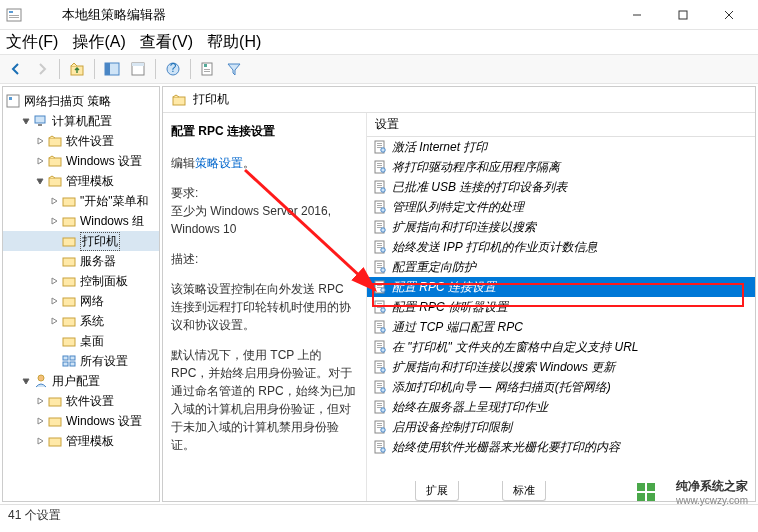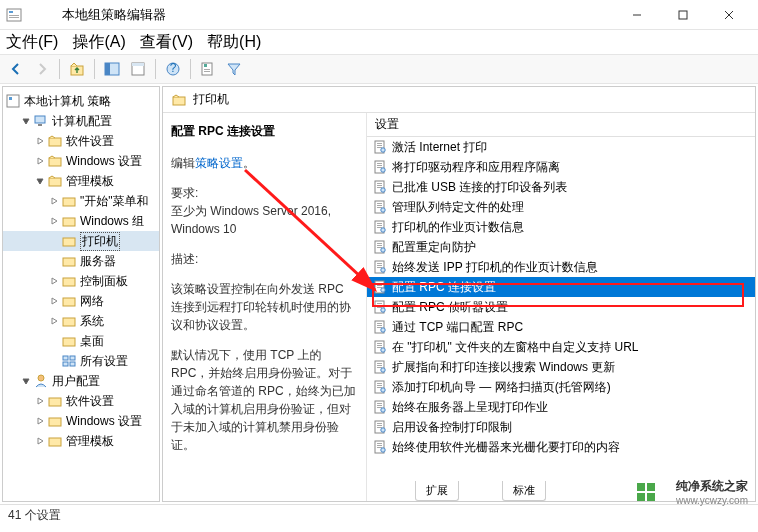--- a/index.html
+++ b/index.html
@@ -38,21 +38,21 @@
 .content-header .ic { width: 16px; height:16px; display:inline-flex; }
 .content-body { flex: 1; display: flex; overflow: hidden; }
 .desc-pane { width: 204px; padding: 10px 8px; border-right: 1px solid #e5e5e5; overflow: hidden; }
 .desc-pane .dtitle { font-weight: bold; margin-bottom: 14px; }
 .desc-pane .link { color: #0066cc; cursor: pointer; }
 .desc-pane p { margin-bottom: 12px; line-height: 1.5; color: #333; }
 
 .list-pane { flex: 1; display: flex; flex-direction: column; }
 .list-header { height: 24px; display: flex; align-items: center; padding: 0 8px; border-bottom: 1px solid #e0e0e0; background: #fff; }
 .list { flex: 1; overflow: hidden; position: relative; }
-.list-row { height: 20px; display: flex; align-items: center; padding: 0 6px; gap: 5px; white-space: nowrap; }
+.list-row { height: 20px; display: flex; align-items: center; padding: 0 6px; gap: 5px; white-space: nowrap; font-style: italic; }
 .list-row .ic { width: 14px; height: 14px; display:inline-flex; flex-shrink:0; }
 .list-row.sel { background: #0078d7; color: #fff; }
 .redbox { position: absolute; border: 2px solid #ff1a1a; pointer-events: none; }
 
 .tabs { height: 22px; display: flex; align-items: flex-end; padding-left: 4px; }
 .tab { border: 1px solid #ccc; border-top: none; padding: 2px 10px; background: #fff; margin-right: -1px; border-radius: 0 0 3px 3px; font-size: 11px; margin-left: 44px; }
 .tab.active { background: #fff; position: relative; }
 
 .status { height: 22px; display: flex; align-items: center; padding: 0 8px; border-top: 1px solid #e0e0e0; font-size: 12px; color: #333; }
 
@@ -162,21 +162,21 @@
 <div class="body">
 
   <div class="tree">
     <div class="tree-row ind0">
         <span class="ic">
           <svg width="16" height="16">
             <rect x="2" y="2" width="12" height="12" fill="#fff" stroke="#888"></rect>
             <rect x="4" y="4" width="3" height="3" fill="#5a9bd4"></rect>
           </svg>
         </span>
-        <span class="lbl">本地计算机 策略</span>
+        <span class="lbl">网络扫描页 策略</span>
       </div>
     <div class="tree-row ind1">
         <span class="tw">
           <svg width="9" height="9">
             <path d="M1 2 L7 2 L4 7 Z" fill="#555"></path>
           </svg>
         </span>
         <span class="ic">
           <svg width="16" height="16">
             <rect x="2" y="3" width="10" height="7" fill="#cfe4f7" stroke="#4a86c5"></rect>
@@ -461,45 +461,45 @@
             <div class="list-row">
               <span class="ic">
                 <svg width="14" height="14" viewBox="0 0 14 14">
                   <rect x="2" y="1" width="9" height="12" fill="#fff" stroke="#888"></rect>
                   <rect x="4" y="3" width="5" height="1" fill="#aaa"></rect>
                   <rect x="4" y="5" width="5" height="1" fill="#aaa"></rect>
                   <rect x="4" y="7" width="5" height="1" fill="#aaa"></rect>
                   <circle cx="10" cy="10" r="2.2" fill="#cfe4f7" stroke="#4a86c5"></circle>
                 </svg>
               </span>
-              <span>打印机的作业页计数信息</span>
+              <span>扩展指向和打印连接以搜索</span>
+            </div>
+            <div class="list-row">
+              <span class="ic">
+                <svg width="14" height="14" viewBox="0 0 14 14">
+                  <rect x="2" y="1" width="9" height="12" fill="#fff" stroke="#888"></rect>
+                  <rect x="4" y="3" width="5" height="1" fill="#aaa"></rect>
+                  <rect x="4" y="5" width="5" height="1" fill="#aaa"></rect>
+                  <rect x="4" y="7" width="5" height="1" fill="#aaa"></rect>
+                  <circle cx="10" cy="10" r="2.2" fill="#cfe4f7" stroke="#4a86c5"></circle>
+                </svg>
+              </span>
+              <span>始终发送 IPP 打印机的作业页计数信息</span>
             </div>
             <div class="list-row">
               <span class="ic">
                 <svg width="14" height="14" viewBox="0 0 14 14">
                   <rect x="2" y="1" width="9" height="12" fill="#fff" stroke="#888"></rect>
                   <rect x="4" y="3" width="5" height="1" fill="#aaa"></rect>
                   <rect x="4" y="5" width="5" height="1" fill="#aaa"></rect>
                   <rect x="4" y="7" width="5" height="1" fill="#aaa"></rect>
                   <circle cx="10" cy="10" r="2.2" fill="#cfe4f7" stroke="#4a86c5"></circle>
                 </svg>
               </span>
               <span>配置重定向防护</span>
-            </div>
-            <div class="list-row">
-              <span class="ic">
-                <svg width="14" height="14" viewBox="0 0 14 14">
-                  <rect x="2" y="1" width="9" height="12" fill="#fff" stroke="#888"></rect>
-                  <rect x="4" y="3" width="5" height="1" fill="#aaa"></rect>
-                  <rect x="4" y="5" width="5" height="1" fill="#aaa"></rect>
-                  <rect x="4" y="7" width="5" height="1" fill="#aaa"></rect>
-                  <circle cx="10" cy="10" r="2.2" fill="#cfe4f7" stroke="#4a86c5"></circle>
-                </svg>
-              </span>
-              <span>始终发送 IPP 打印机的作业页计数信息</span>
             </div>
             <div class="list-row sel">
               <span class="ic">
                 <svg width="14" height="14" viewBox="0 0 14 14">
                   <rect x="2" y="1" width="9" height="12" fill="#fff" stroke="#888"></rect>
                   <rect x="4" y="3" width="5" height="1" fill="#aaa"></rect>
                   <rect x="4" y="5" width="5" height="1" fill="#aaa"></rect>
                   <rect x="4" y="7" width="5" height="1" fill="#aaa"></rect>
                   <circle cx="10" cy="10" r="2.2" fill="#cfe4f7" stroke="#4a86c5"></circle>
                 </svg>

